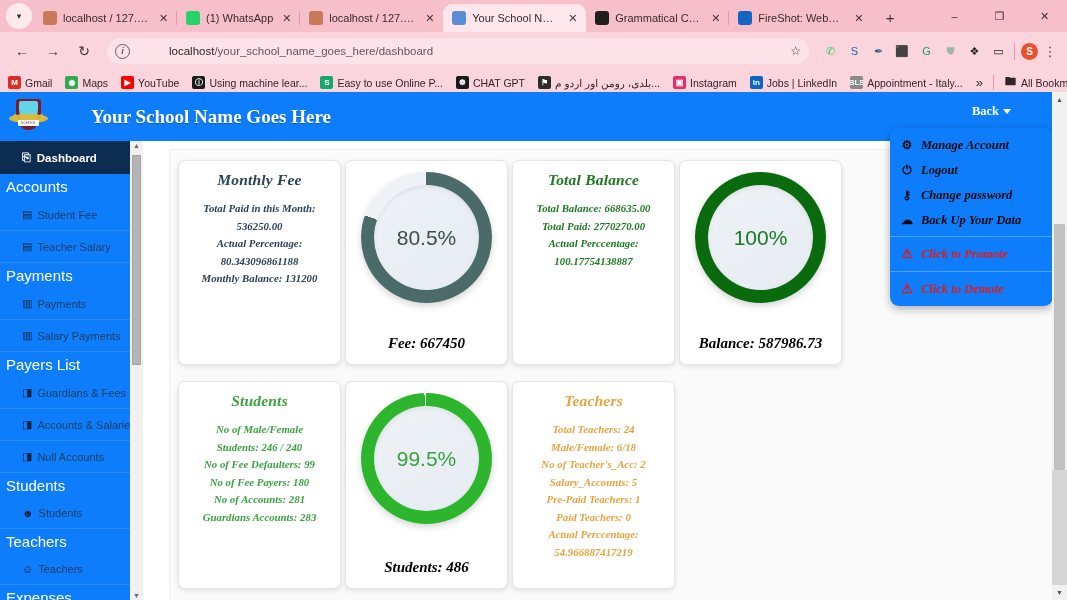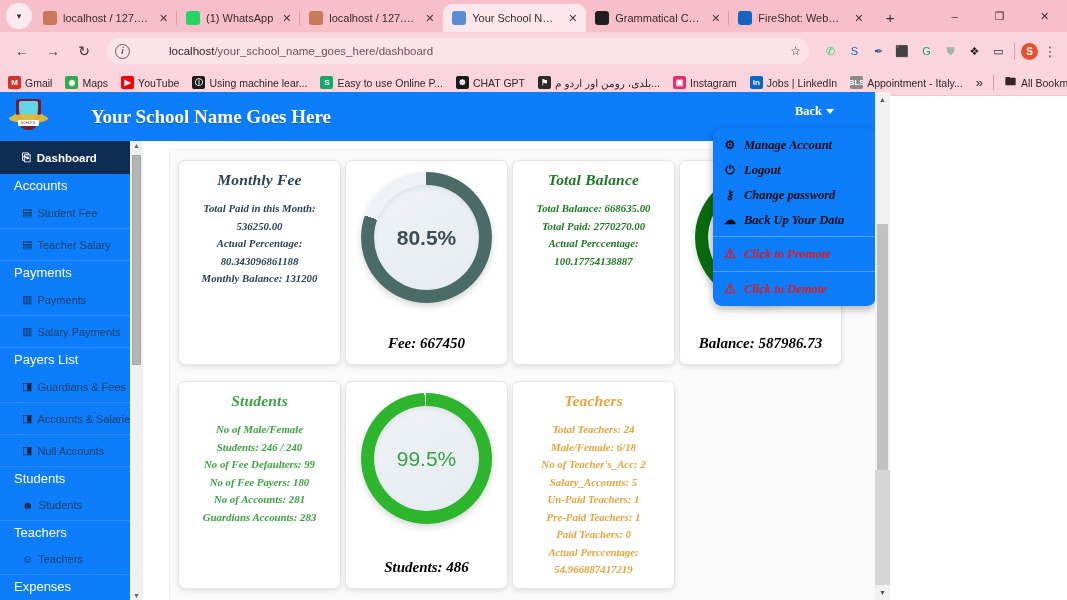--- a/index.html
+++ b/index.html
@@ -98,21 +98,21 @@
   .bm .bmi {
     width: 13px; height: 13px; flex: 0 0 13px; border-radius: 2px;
     display: flex; align-items: center; justify-content: center;
     font-size: 8px; color: #fff; font-weight: bold; overflow: hidden;
   }
   .bm-overflow { margin-left: auto; display: flex; align-items: center; gap: 10px; }
   .bm-sep { width: 1px; height: 15px; background: #e09cab; }
 
   
   .viewport {
-    position: absolute; left: 0; top: 92px; width: 890px; height: 508px;
+    position: absolute; left: 0; top: 92px; width: 1067px; height: 508px;
     background: #ffffff; overflow: hidden;
   }
 
   .app-header {
     height: 49px; background: #0d7dfb; display: flex; align-items: center;
     padding: 0 14px 0 8px; position: relative;
   }
   .logo {
     width: 41px; height: 41px; flex: 0 0 41px; position: relative;
   }
@@ -174,21 +174,21 @@
 
   .sidebar {
     width: 143px; flex: 0 0 143px; background: #0d7dfb; overflow: hidden;
     position: relative;
   }
   .side-active {
     background: #0c2c52; color: #ffffff; font-weight: bold; font-size: 11.5px;
     padding: 10px 0 10px 22px; display: flex; align-items: center; gap: 6px;
   }
   .side-section {
-    color: #ffffff; font-size: 13px; padding: 4px 0 4px 14px; font-weight: 500;
+    color: #ffffff; font-size: 15px; padding: 4px 0 4px 6px; font-weight: 500;
   }
   .side-link {
     display: flex; align-items: center; gap: 5px;
     padding: 9px 0 9px 22px; font-size: 11px; color: #1b3e66;
     border-bottom: 1px solid #2a8cfb; white-space: nowrap;
   }
   .side-link .sli { font-size: 11px; color: #13243a; flex: 0 0 auto; }
   .side-scroll {
     position: absolute; right: 0; top: 0; width: 13px; height: 100%;
     background: #f1f1f1; display: flex; flex-direction: column; align-items: center;
@@ -509,21 +509,21 @@
                 <div class="card-line">Actual Percentage:</div>
                 <div class="card-line">80.343096861188</div>
                 <div class="card-line">Monthly Balance: 131200</div>
               </div>
             </div>
 
             <div class="card h1 gauge-card dark">
               <div class="gauge-wrap">
                 <div class="gauge" id="gauge-0" style="background: conic-gradient(rgb(74, 107, 104) 0deg, rgb(74, 107, 104) 289.8deg, rgb(238, 242, 246) 289.8deg, rgb(238, 242, 246) 360deg);">
                   <div class="gauge-hole">
-                    <span class="gauge-val" style="color:#3d4d55;font-weight:bold;">80.5%</span>
+                    <span class="gauge-val" style="color:#3d4d55;">80.5%</span>
                   </div>
                 </div>
               </div>
               <div class="gauge-label">Fee: 667450</div>
             </div>
 
             <div class="card h1 green">
               <div class="card-title">Total Balance</div>
               <div>
                 <div class="card-line">Total Balance: 668635.00</div>
@@ -571,21 +571,20 @@
               <div class="gauge-label">Students: 486</div>
             </div>
 
             <div class="card h2 orange">
               <div class="card-title">Teachers</div>
               <div>
                 <div class="card-line">Total Teachers: 24</div>
                 <div class="card-line">Male/Female: 6/18</div>
                 <div class="card-line">No of Teacher's_Acc: 2</div>
                 <div class="card-line">Salary_Accounts: 5</div>
-                <div class="card-line">Un-Paid Teachers: 1</div>
                 <div class="card-line">Pre-Paid Teachers: 1</div>
                 <div class="card-line">Paid Teachers: 0</div>
                 <div class="card-line">Actual Perccentage:</div>
                 <div class="card-line">54.966887417219</div>
               </div>
             </div>
 
 
           </div>
 

